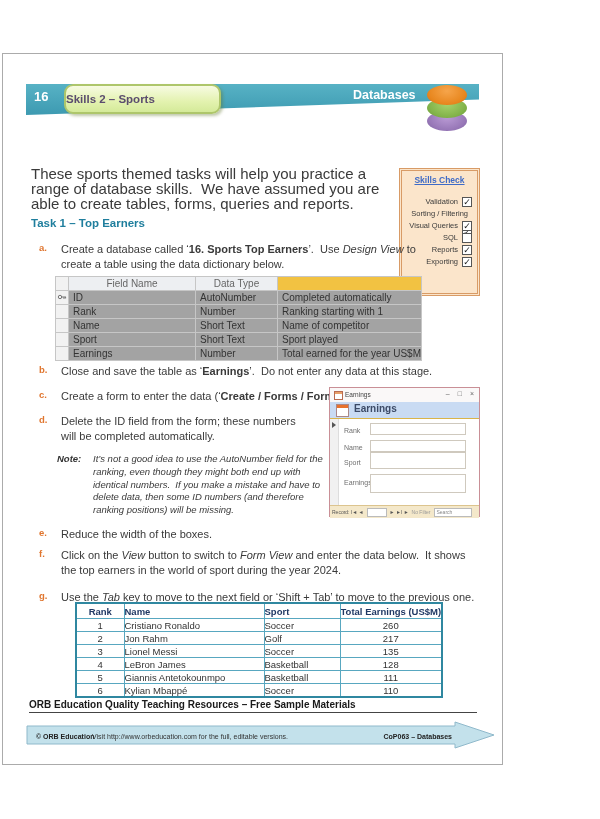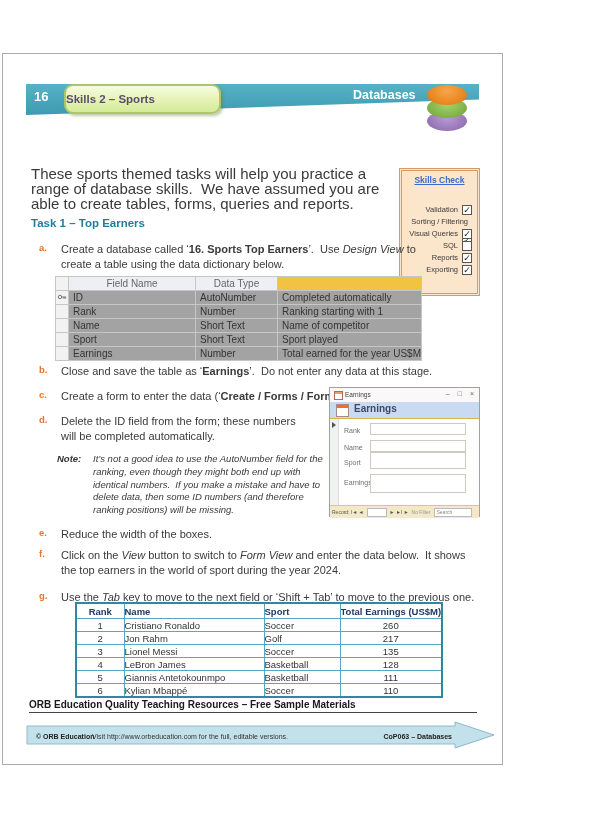--- a/index.html
+++ b/index.html
@@ -27,21 +27,21 @@
   .d1{top:0;background:radial-gradient(ellipse at 50% 30%,#F6A54B,#E8871F 65%,#D06E10);z-index:3}
   .d2{top:13px;background:radial-gradient(ellipse at 50% 30%,#A8D36C,#82B34A 65%,#699838);z-index:2}
   .d3{top:26px;background:radial-gradient(ellipse at 50% 30%,#BB9CD6,#9878B8 65%,#7F63A0);z-index:1}
 
   .intro{position:absolute;left:28px;top:112px;width:364px;font-size:15px;line-height:15px;color:#3A3A3A;white-space:pre-wrap}
 
   
   .skills-box{position:absolute;left:396px;top:114px;width:81px;height:128px;background:var(--skills-box-bg);
     border:3px double var(--skills-box-border);box-sizing:border-box}
   .sc-title{margin-top:4px;text-align:center;font-size:8.5px;font-weight:bold;text-decoration:underline;color:var(--skills-title-blue)}
-  .sc-rows{margin-top:15px}
+  .sc-rows{margin-top:7px}
   .sc-row{height:12px;text-align:right;padding-right:5px}
   .sc-label{font-size:7.5px;color:#3A3A3A;margin-right:4px;vertical-align:middle}
   .sc-box{display:inline-block;width:8px;height:8px;background:#fff;border:1px solid #555;font-size:9px;line-height:8px;text-align:center;vertical-align:middle;color:#222}
 
   .task-heading{position:absolute;left:28px;top:163px;font-size:11.5px;font-weight:bold;color:var(--heading-teal)}
 
   
   .step{position:absolute;left:36px}
   .step .letter{position:absolute;left:0;top:0;font-size:9.5px;font-weight:bold;color:var(--accent-orange)}
   .step .txt{display:block;margin-left:22px;font-size:11px;line-height:15px;color:#3A3A3A;white-space:pre-wrap}

